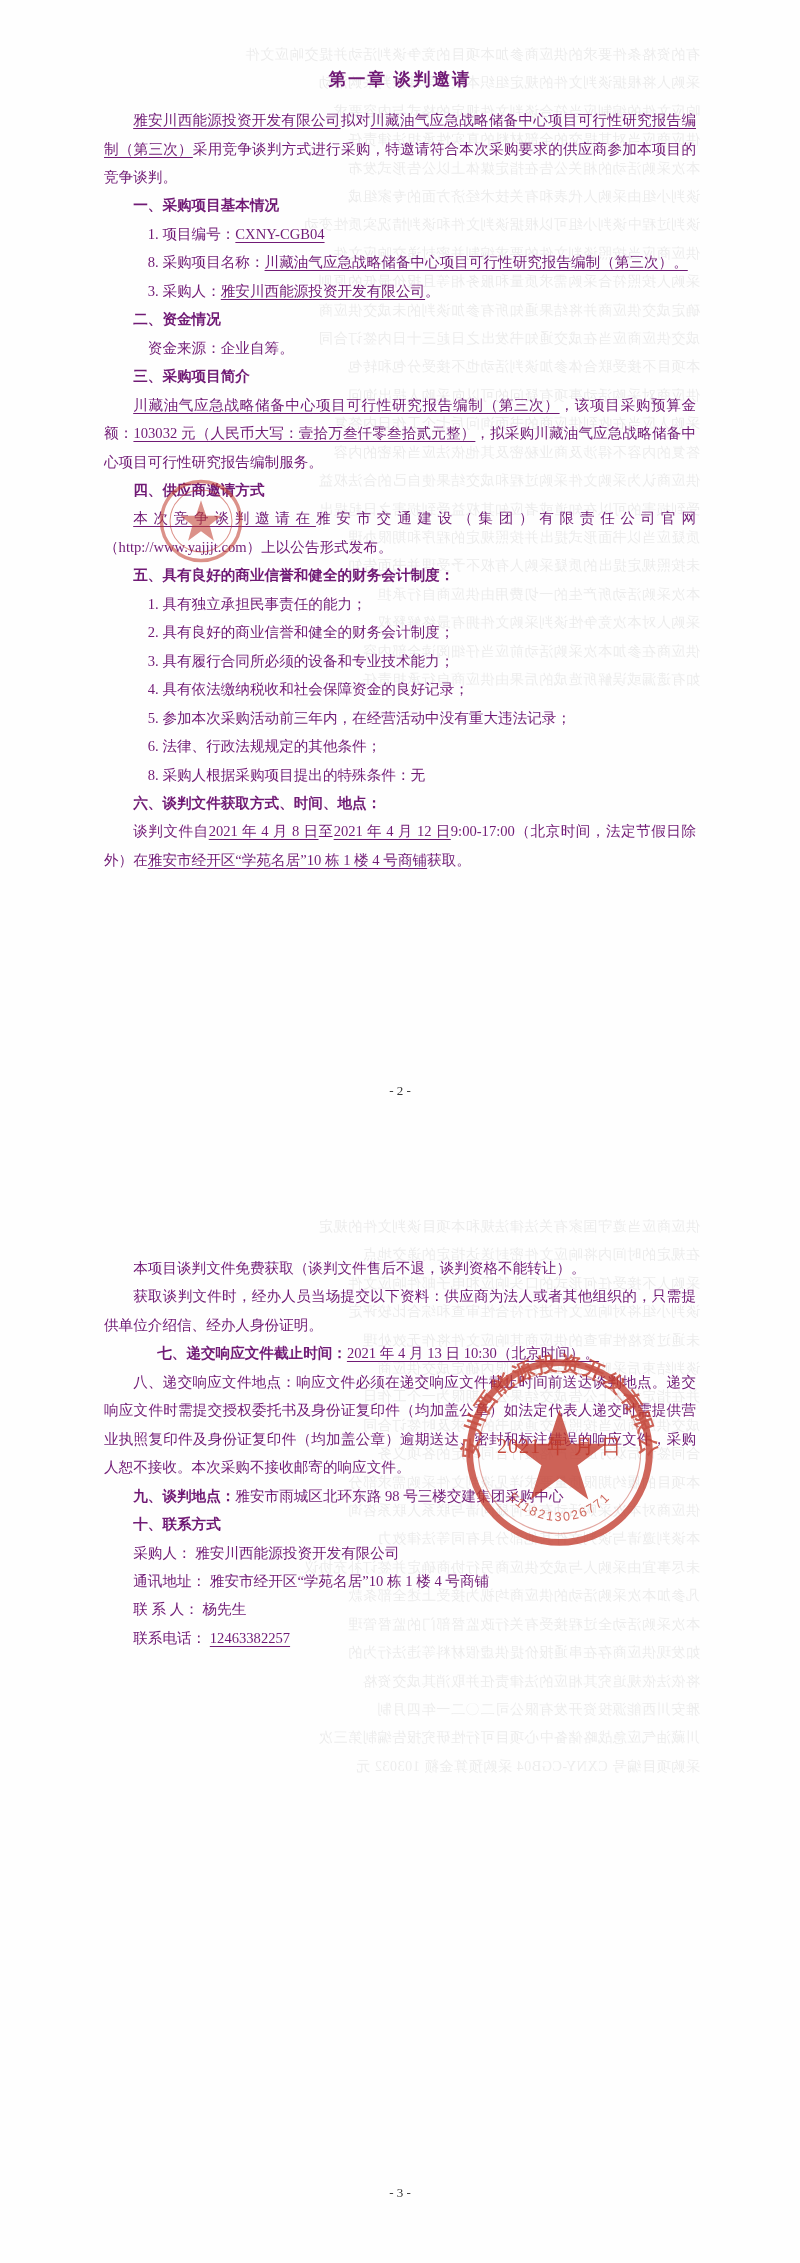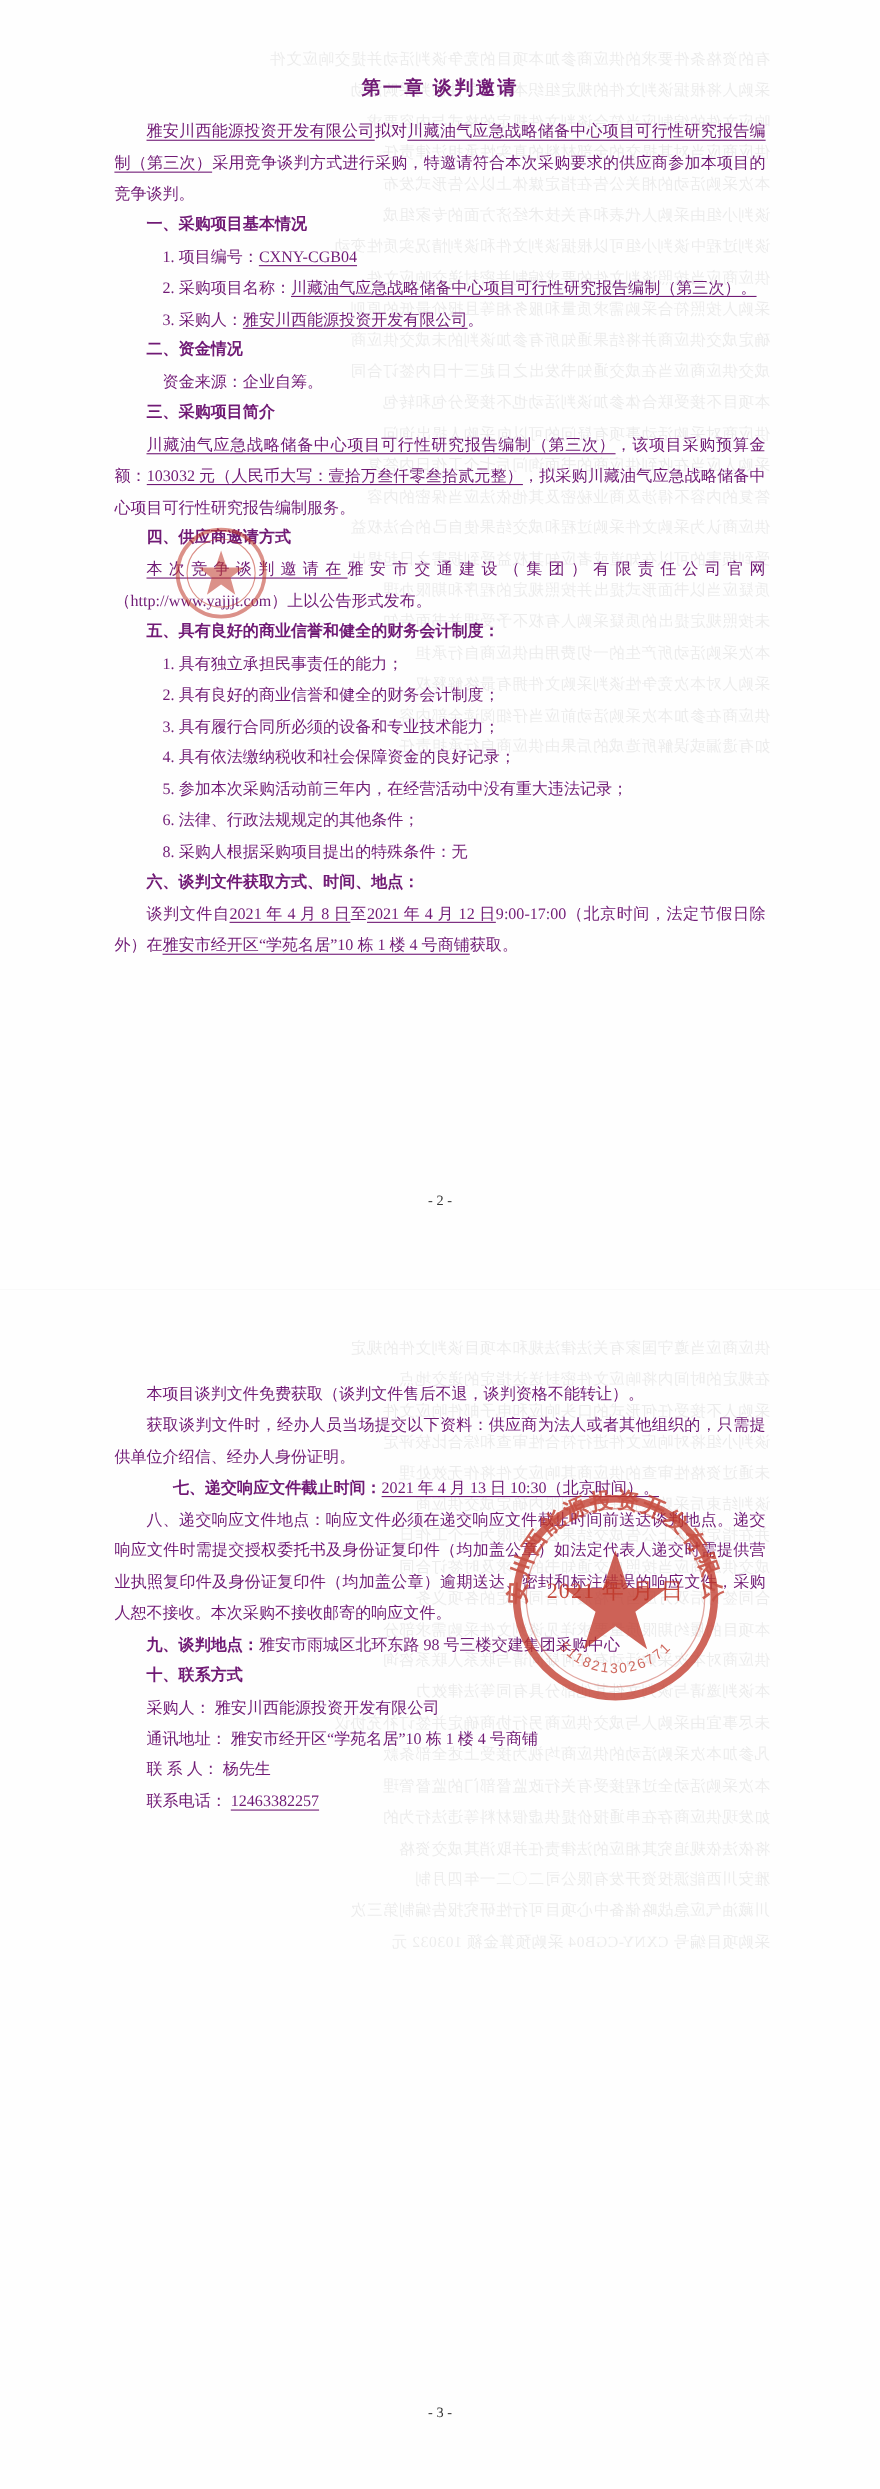--- a/index.html
+++ b/index.html
@@ -47,21 +47,20 @@
   p {
     margin: 0;
     text-align: justify;
     text-justify: inter-ideograph;
   }
   .ind2 { text-indent: 2em; }
   .ind3 { text-indent: 3em; }
   .sec {
     text-indent: 2em;
     font-weight: bold;
-    font-family: Liberation Mono, monospace;
   }
   .u {
     text-decoration: underline;
     text-underline-offset: 3px;
   }
   .pagenum {
     position: absolute;
     width: 100%;
     left: 0;
     text-align: center;
@@ -160,21 +159,21 @@
 
       <p class="ind2">
         <span class="u">雅安川西能源投资开发有限公司</span><span>拟对</span><span class="u">川藏油气应急战略储备中心项目可行性研究报告编制（第三次）</span><span>采用竞争谈判方式进行采购，特邀请符合本次采购要求的供应商参加本项目的竞争谈判。</span>
       </p>
 
       <p class="sec">一、采购项目基本情况</p>
       <p class="ind3">
         <span>1. 项目编号：</span><span class="u">CXNY-CGB04</span>
       </p>
       <p class="ind3">
-        <span>2. 采购项目名称：</span><span class="u">川藏油气应急战略储备中心项目可行性研究报告编制（第三次）。</span>
+        <span>8. 采购项目名称：</span><span class="u">川藏油气应急战略储备中心项目可行性研究报告编制（第三次）。</span>
       </p>
       <p class="ind3">
         <span>3. 采购人：</span><span class="u">雅安川西能源投资开发有限公司</span><span>。</span>
       </p>
 
       <p class="sec">二、资金情况</p>
       <p class="ind3">资金来源：企业自筹。</p>
 
       <p class="sec">三、采购项目简介</p>
       <p class="ind2">

